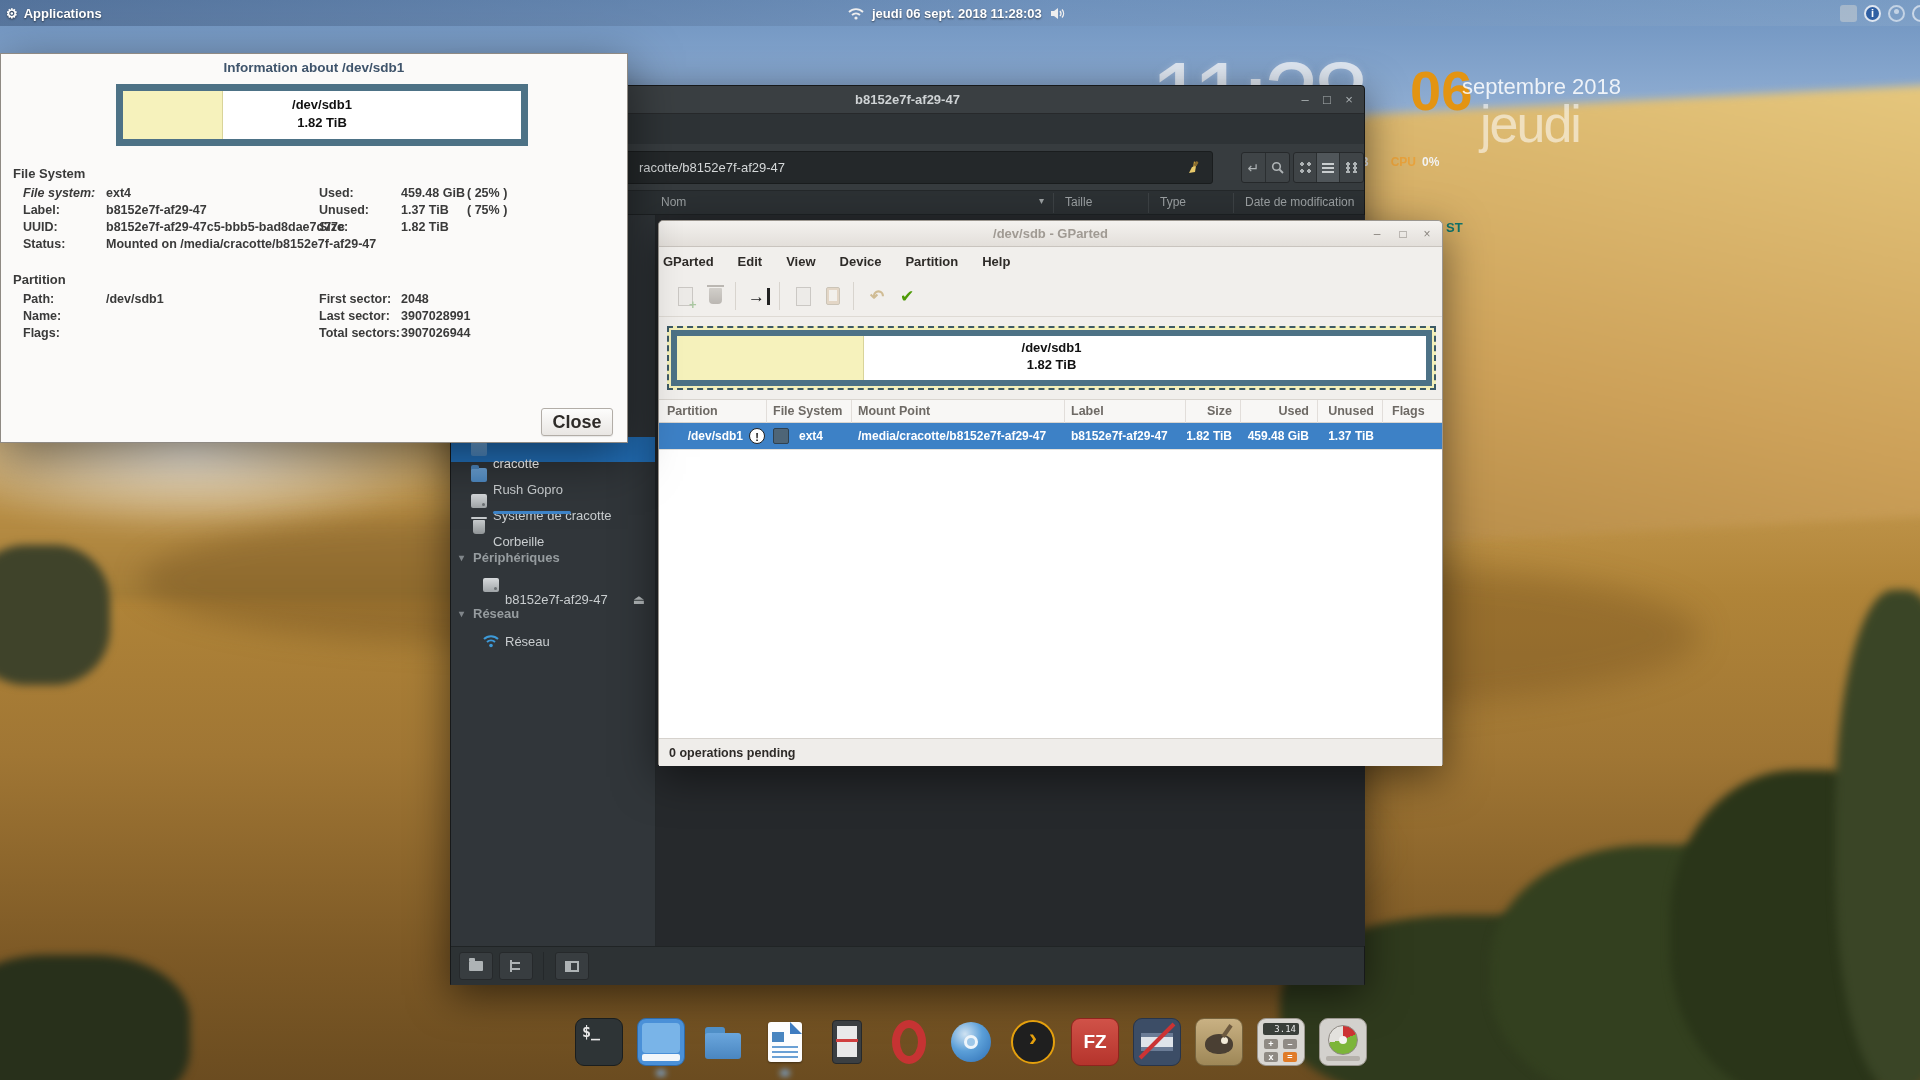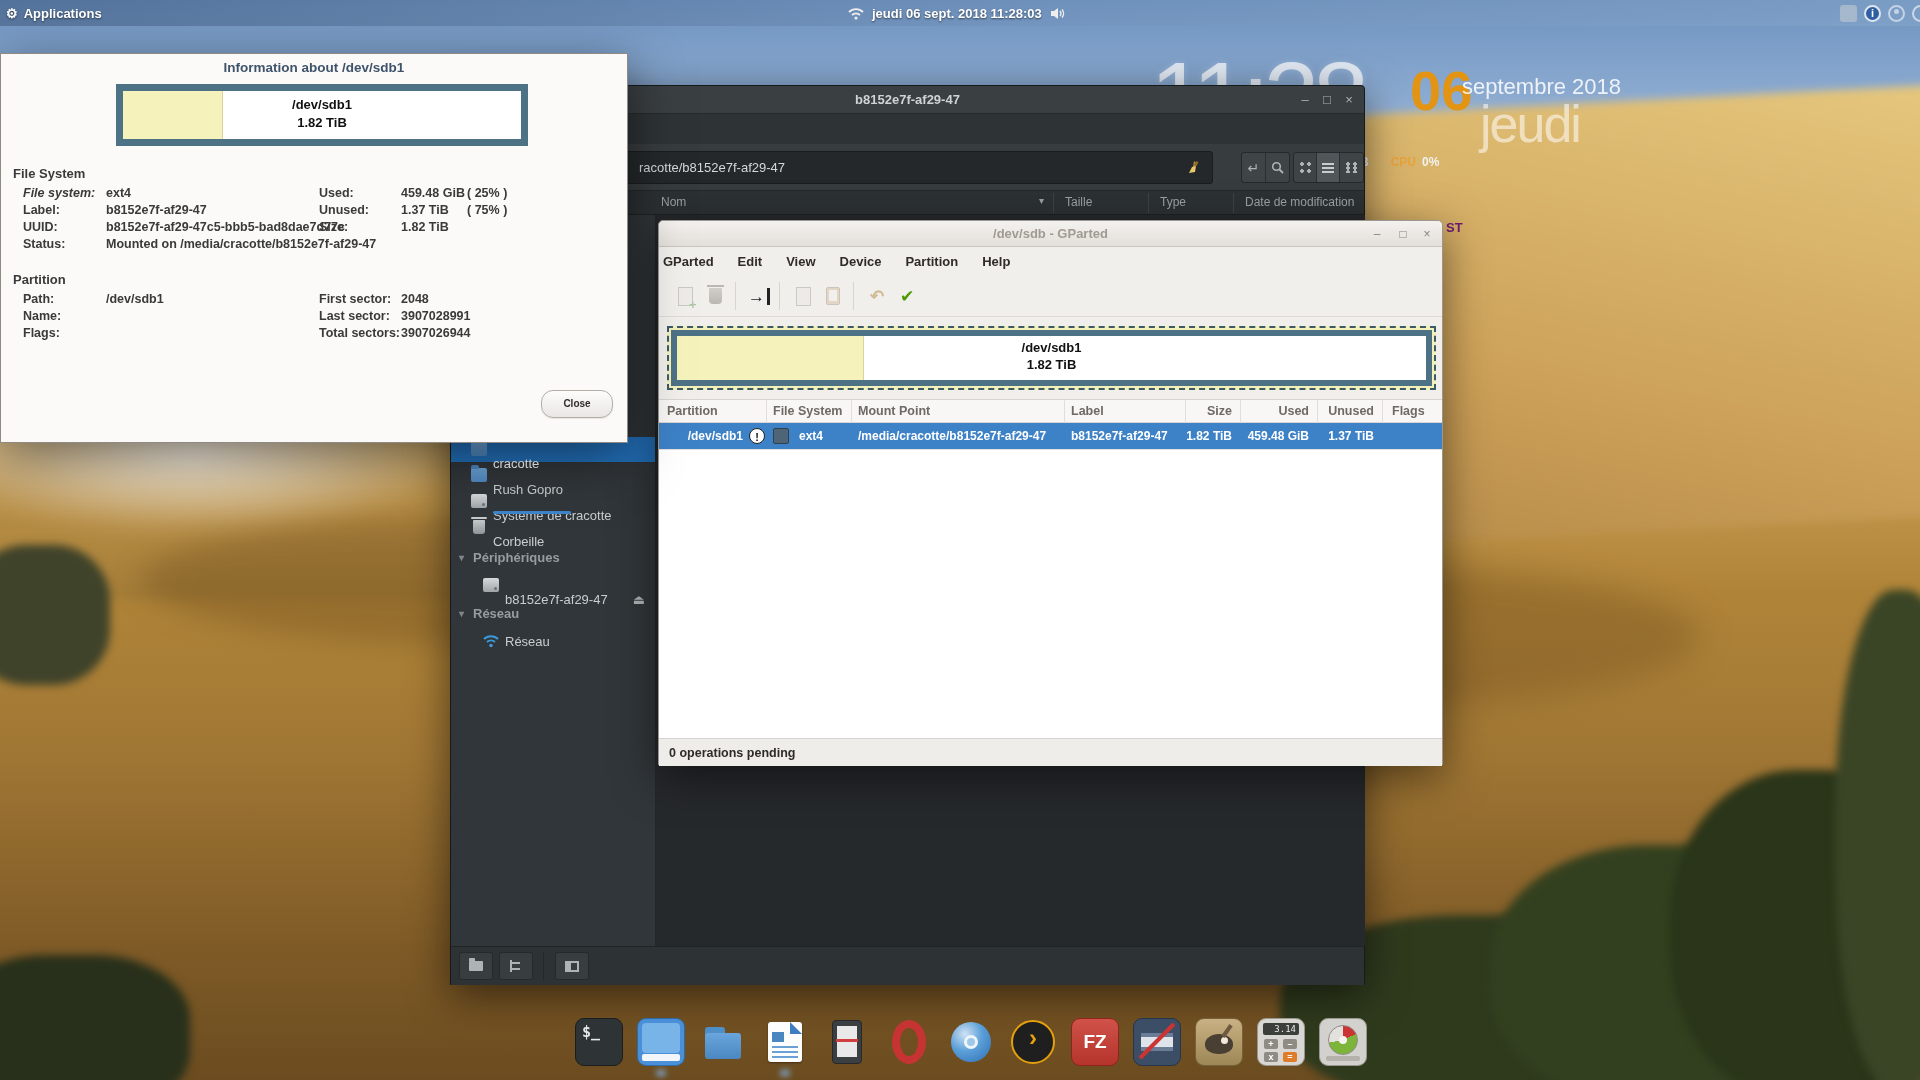--- a/index.html
+++ b/index.html
@@ -33,21 +33,21 @@
   #tree4 { left:1835px; top:590px; width:130px; height:500px; background:#3a4526; }
 
   
   #clock-layer { position:absolute; inset:0; z-index:1; }
   #clock-time { left:1150px; top:40px; font-size:100px; letter-spacing:-6px; color:rgba(255,255,255,.72); text-shadow:0 0 6px rgba(180,200,230,.5); }
   #clock-day { left:1410px; top:58px; font-size:56px; font-weight:bold; color:#e39412; }
   #clock-month { left:1462px; top:74px; font-size:22px; color:rgba(255,255,255,.85); }
   #clock-weekday { left:1480px; top:94px; font-size:52px; letter-spacing:-2px; color:rgba(255,255,255,.55); }
   #stat-line { left:1360px; top:155px; font-size:12px; font-weight:bold; color:#f2f2f2; }
   #stat-line .cpu { color:#e8a23c; padding:0 6px 0 22px; }
-  #conky-st { left:1446px; top:220px; font-size:13px; font-weight:bold; color:#701a75; }
+  #conky-st { left:1446px; top:220px; font-size:13px; font-weight:bold; color:#0f766e; }
 
   
   #panel { left:0; top:0; width:1920px; height:26px; z-index:10;
     background:linear-gradient(90deg,rgba(44,66,100,.40),rgba(110,140,178,.30) 55%,rgba(150,178,206,.28));
     color:#fff; font-size:13px; }
   #panel .shadowed { text-shadow:0 1px 2px rgba(0,0,0,.55); }
   #apps-btn { left:6px; top:0; height:26px; display:flex; align-items:center; gap:6px; font-weight:bold; }
   #panel-clock { left:848px; top:0; height:26px; display:flex; align-items:center; gap:8px; font-weight:bold; }
   #tray { left:1840px; top:2px; height:22px; display:flex; align-items:center; gap:7px; }
   .tray-ic { width:17px; height:17px; border-radius:50%; position:relative; }
@@ -155,22 +155,22 @@
   #dlg-title { left:0; top:6px; width:100%; text-align:center; font-size:13.5px; color:#3f546b; }
   #dlg-bar-outer { left:115px; top:30px; width:412px; height:62px; border:7px solid #4d7286; background:#fff; }
   #dlg-bar-used { position:absolute; left:0; top:0; width:25%; height:100%; background:#f6f2bc; border-right:1px solid #d9d49a; }
   #dlg-bar-text { position:absolute; left:0; top:5px; width:100%; text-align:center; font-size:13px; color:#111; line-height:18px; }
   .dlg-sec { position:absolute; left:12px; font-size:13px; }
   .dlg-lbl { position:absolute; left:22px; }
   .dlg-val { position:absolute; left:105px; }
   .dlg-rlbl { position:absolute; left:318px; }
   .dlg-rval { position:absolute; left:400px; }
   .dlg-rpct { position:absolute; left:466px; }
-  #dlg-close { left:540px; top:336px; width:72px; height:28px; background:linear-gradient(180deg,#fdfdfc,#e9e6e3); border:1px solid #b2ada7;
-    border-radius:12px; text-align:center; line-height:26px; font-size:10px; color:#2e2b28; box-shadow:0 1px 1px rgba(0,0,0,.08); }
+  #dlg-close { left:540px; top:354px; width:72px; height:28px; background:linear-gradient(180deg,#fdfdfc,#e9e6e3); border:1px solid #b2ada7;
+    border-radius:3px; text-align:center; line-height:26px; font-size:18px; color:#2e2b28; box-shadow:0 1px 1px rgba(0,0,0,.08); }
 
   
   #dock { position:absolute; left:0; top:1014px; width:1920px; height:66px; z-index:8; }
   .dock-item { position:absolute; top:4px; width:48px; height:48px; }
   .dock-glow { position:absolute; top:56px; width:10px; height:6px; border-radius:50%; background:rgba(130,190,255,.95); filter:blur(3px); }
   .di-base { position:absolute; inset:0; border-radius:9px; }
   #di-terminal .di-base { background:#2e3436; border:1px solid #1a1e1f; color:#e8e8e8; font-family:"DejaVu Sans Mono",monospace; font-size:15px; font-weight:bold; padding:4px 0 0 6px; }
   #di-monitor .di-base { background:#4a90d8; border:1px solid #2f6aa8; }
   #di-monitor .scr { position:absolute; left:5px; top:5px; right:5px; bottom:13px; background:#79b4e8; border-radius:4px; }
   #di-monitor .strip { position:absolute; left:5px; bottom:5px; right:5px; height:7px; background:#f2f6fa; border-radius:2px; }

